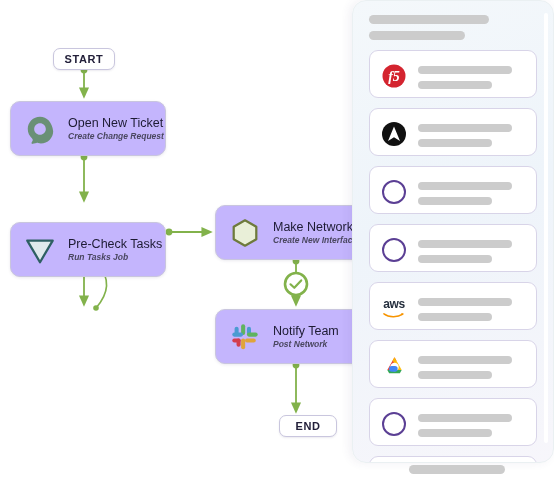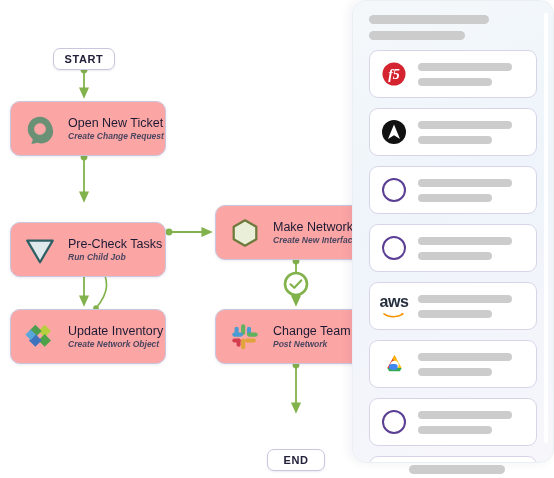--- a/index.html
+++ b/index.html
@@ -29,26 +29,26 @@
     position: absolute;
     border: 1.5px solid #c9c6de;
     background: #ffffff;
     border-radius: 7px;
     display: flex; align-items: center; justify-content: center;
     font-size: 11px; font-weight: bold; letter-spacing: .6px;
     color: #23203a;
     box-shadow: 0 1px 2px rgba(60,50,100,.10);
   }
   .pill.start { left: 53px; top: 48px; width: 62px; height: 22px; }
-  .pill.end   { left: 267px; top: 415px; width: 58px; height: 22px; margin-top: 34px; }
+  .pill.end   { left: 279px; top: 415px; width: 58px; height: 22px; }
 
   
   .node {
     position: absolute;
-    background: #fca5a5;
+    background: #c4b5fd;
     border: 1.5px solid #c9c6de;
     border-radius: 10px;
     display: flex; align-items: center;
     padding: 0 12px;
     box-shadow: 0 1px 3px rgba(60,50,100,.10);
   }
   .node .ico {
     width: 34px; height: 34px;
     flex: 0 0 34px;
     margin-right: 11px;
@@ -95,22 +95,22 @@
   .sk-w-lg { width: 120px; }
   .sk-w-md { width: 96px; }
 
   .plist { padding: 4px 16px 0 16px; }
   .pcard {
     background: #ffffff;
     border: 1.2px solid #d8d4e8;
     border-radius: 9px;
     height: 48px;
     margin-bottom: 10px;
-    display: flex; align-items: center;
-    padding: 0 11px;
+    display: flex; align-items: flex-end;
+    padding: 8px 11px;
   }
   .pcard .picon {
     width: 26px; height: 26px; flex: 0 0 26px; margin-right: 11px;
     display: flex; align-items: center; justify-content: center;
   }
   .pcard .plines { flex: 1 1 auto; }
   .pcard .plines .skel { height: 8px; }
   .pcard .plines .skel:first-child { width: 94px; }
   .pcard .plines .skel:last-child  { width: 74px; margin-top: 7px; }
 
@@ -129,21 +129,21 @@
     border-radius: 5px;
   }
 
   
   .circle-outline {
     width: 24px; height: 24px;
     border: 2.4px solid #5b3f94;
     border-radius: 50%;
   }
   .aws-wrap { display:flex; flex-direction:column; align-items:center; justify-content:center; line-height:1; }
-  .aws-text { font-size: 16px; font-weight: bold; color: #252f3e; letter-spacing: -0.4px; }
+  .aws-text { font-size: 12px; font-weight: bold; color: #252f3e; letter-spacing: -0.4px; }
 </style>
 </head>
 <body>
 
 <div id="stage">
 
   <svg id="edges" viewBox="0 0 554 478">
     <defs>
       <marker id="arrow" viewBox="0 0 10 10" refX="6" refY="5" markerWidth="7" markerHeight="7" orient="auto-start-reverse">
         <path d="M 0 1 L 9 5 L 0 9 z" fill="#82b24b"></path>
@@ -212,41 +212,24 @@
   </div>
 
   <div class="node" id="node-precheck">
     <span class="ico">
       <svg viewBox="0 0 34 34" width="32" height="32">
         <path d="M3.5 7 L30.5 7 L17 30 Z" fill="#dfe9ec" stroke="#2e5f63" stroke-width="2.4" stroke-linejoin="round"></path>
       </svg>
     </span>
     <span class="txt">
       <span class="title">Pre-Check Tasks</span>
-      <span class="sub">Run Child Job</span>
-    </span>
-  </div>
-
-  <div class="node" id="node-inventory">
-    <span class="ico">
-      <svg viewBox="0 0 34 34" width="32" height="32">
-        <g transform="translate(17,16)">
-          <rect x="-5" y="-12" width="9.5" height="9.5" transform="rotate(45)" fill="#b7cf3e"></rect>
-          <rect x="-12" y="-5" width="9.5" height="9.5" transform="rotate(45)" fill="#4e9e4e"></rect>
-          <rect x="2" y="-5" width="9.5" height="9.5" transform="rotate(45)" fill="#4ea24a"></rect>
-          <rect x="-5" y="2" width="9.5" height="9.5" transform="rotate(45)" fill="#3d74bd"></rect>
-          <rect x="-12" y="2" width="8" height="8" transform="rotate(45)" fill="#59a7d8"></rect>
-        </g>
-      </svg>
-    </span>
-    <span class="txt">
-      <span class="title">Update Inventory</span>
-      <span class="sub">Create Network Object</span>
-    </span>
-  </div>
+      <span class="sub">Run Tasks Job</span>
+    </span>
+  </div>
+
 
   <div class="node" id="node-netchange">
     <span class="ico">
       <svg viewBox="0 0 34 34" width="32" height="32">
         <path d="M17 3.5 L29 10.3 L29 23.7 L17 30.5 L5 23.7 L5 10.3 Z" fill="#e9efd8" stroke="#6e7a3c" stroke-width="2.4" stroke-linejoin="round"></path>
       </svg>
     </span>
     <span class="txt">
       <span class="title">Make Network Change</span>
       <span class="sub">Create New Interface</span>
@@ -263,21 +246,21 @@
           <rect x="2.6" y="12.0" width="12.2" height="4.6" rx="2.3" fill="#4a9bd1"></rect>
           <rect x="19.2" y="12.0" width="12.2" height="4.6" rx="2.3" fill="#5fb35f"></rect>
           <rect x="2.6" y="18.6" width="9.4" height="4.6" rx="2.3" fill="#d33d4e"></rect>
           <rect x="17.0" y="18.6" width="12.2" height="4.6" rx="2.3" fill="#e0a43a"></rect>
           <rect x="12.6" y="18.6" width="4.6" height="12.2" rx="2.3" fill="#e0a43a"></rect>
           <rect x="7.4" y="18.6" width="4.6" height="9.4" rx="2.3" fill="#d33d4e"></rect>
         </g>
       </svg>
     </span>
     <span class="txt">
-      <span class="title">Change Team</span>
+      <span class="title">Notify Team</span>
       <span class="sub">Post Network</span>
     </span>
   </div>
 
   <div id="panel">
 
     <div class="panel-head">
       <div class="skel sk-w-lg"></div>
       <div class="skel sk-w-md"></div>
     </div>

